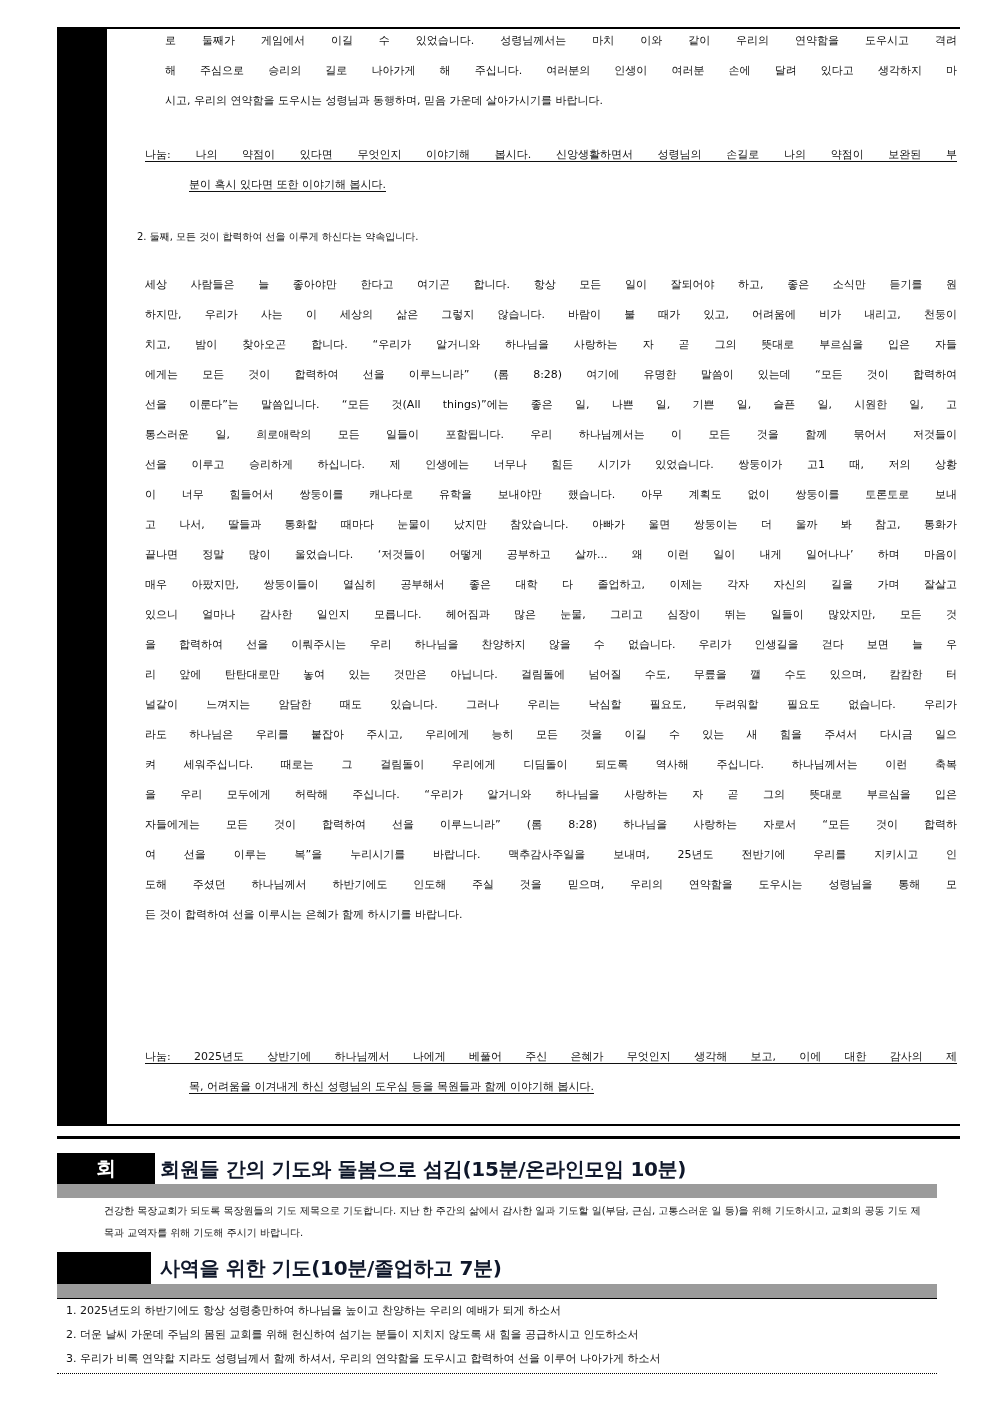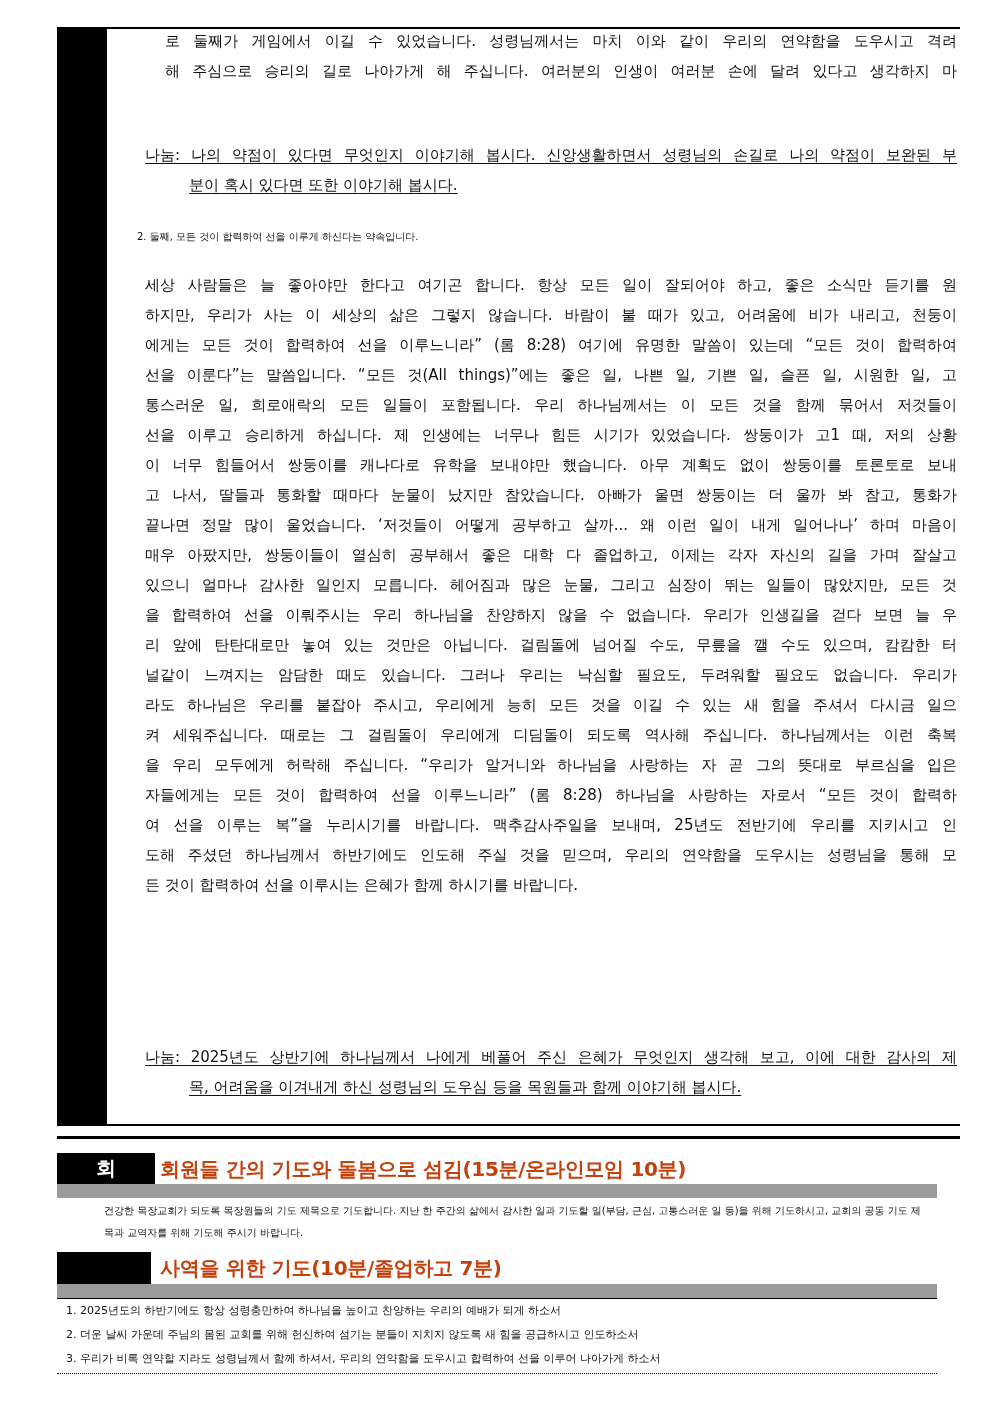--- a/index.html
+++ b/index.html
@@ -6,35 +6,35 @@
   body { width:992px; height:1403px; position:relative; overflow:hidden;
          font-family:"DejaVu Sans", sans-serif; color:#111; }
   .abs { position:absolute; }
 
   
   #top-rule { left:57px; top:27px; width:903px; height:2px; background:#000; }
   #black-bar { left:57px; top:29px; width:50px; height:1097px; background:#000; }
   #block-bottom-rule { left:107px; top:1124px; width:853px; height:2px; background:#000; }
   #section-rule { left:57px; top:1136px; width:903px; height:3px; background:#000; }
 
-  .para { font-size:15px; line-height:30px; text-align:justify; text-align-last:left; letter-spacing:0; }
+  .para { font-size:11px; line-height:30px; text-align:justify; text-align-last:left; letter-spacing:0; }
   .line { white-space:nowrap; display:block; height:30px; }
   .just { text-align:justify; text-align-last:justify; display:block; height:30px; }
 
   #p1 { left:165px; top:26px; width:792px; }
   #share1 { left:145px; top:140px; width:812px; }
   #share1 .u, #share2 .u { text-decoration:underline; text-underline-offset:3px; }
   #heading2 { left:137px; top:222px; font-size:10px; line-height:30px; white-space:nowrap; }
   #p2 { left:145px; top:270px; width:812px; }
   #share2 { left:145px; top:1042px; width:812px; }
 
   
   .sec-black { background:#000; }
   .sec-gray { background:#9b9b9b; }
-  .sec-title { font-family:"DejaVu Sans", sans-serif; font-weight:bold; font-size:20px; color:#c2410c; white-space:nowrap; letter-spacing:-0.3px; }
+  .sec-title { font-family:"DejaVu Sans", sans-serif; font-weight:bold; font-size:20px; color:#0f172a; white-space:nowrap; letter-spacing:-0.3px; }
   .sec-badge { color:#fff; font-weight:bold; font-size:20px; text-align:center; }
 
   #sec1-black { left:57px; top:1153px; width:98px; height:31px; }
   #sec1-badge { left:57px; top:1153px; width:98px; height:31px; line-height:31px; }
   #sec1-title { left:160px; top:1154px; line-height:30px; }
   #sec1-gray { left:57px; top:1184px; width:880px; height:14px; }
   #sec1-text { left:104px; top:1200px; width:820px; font-size:10px; line-height:22px; }
 
   #sec2-black { left:57px; top:1252px; width:94px; height:32px; }
   #sec2-title { left:160px; top:1252px; line-height:32px; }
@@ -46,32 +46,34 @@
 </style>
 </head>
 <body>
 
 <div class="abs" id="top-rule"></div>
 <div class="abs" id="black-bar"></div>
 
 <div class="abs para" id="p1">
   <span class="just">로 둘째가 게임에서 이길 수 있었습니다. 성령님께서는 마치 이와 같이 우리의 연약함을 도우시고 격려</span>
   <span class="just">해 주심으로 승리의 길로 나아가게 해 주십니다. 여러분의 인생이 여러분 손에 달려 있다고 생각하지 마</span>
+  <span class="line">시고, 우리의 연약함을 도우시는 성령님과 동행하며, 믿음 가운데 살아가시기를 바랍니다.</span>
 </div>
 
 <div class="abs para" id="share1">
   <span class="just u">나눔: 나의 약점이 있다면 무엇인지 이야기해 봅시다. 신앙생활하면서 성령님의 손길로 나의 약점이 보완된 부</span>
   <span class="line" style="padding-left:44px;"><span class="u">분이 혹시 있다면 또한 이야기해 봅시다.</span></span>
 </div>
 
 <div class="abs" id="heading2">2. 둘째, 모든 것이 합력하여 선을 이루게 하신다는 약속입니다.</div>
 
 <div class="abs para" id="p2">
   <span class="just">세상 사람들은 늘 좋아야만 한다고 여기곤 합니다. 항상 모든 일이 잘되어야 하고, 좋은 소식만 듣기를 원</span>
   <span class="just">하지만, 우리가 사는 이 세상의 삶은 그렇지 않습니다. 바람이 불 때가 있고, 어려움에 비가 내리고, 천둥이</span>
+  <span class="just">치고, 밤이 찾아오곤 합니다. “우리가 알거니와 하나님을 사랑하는 자 곧 그의 뜻대로 부르심을 입은 자들</span>
   <span class="just">에게는 모든 것이 합력하여 선을 이루느니라” (롬 8:28) 여기에 유명한 말씀이 있는데 “모든 것이 합력하여</span>
   <span class="just">선을 이룬다”는 말씀입니다. “모든 것(All things)”에는 좋은 일, 나쁜 일, 기쁜 일, 슬픈 일, 시원한 일, 고</span>
   <span class="just">통스러운 일, 희로애락의 모든 일들이 포함됩니다. 우리 하나님께서는 이 모든 것을 함께 묶어서 저것들이</span>
   <span class="just">선을 이루고 승리하게 하십니다. 제 인생에는 너무나 힘든 시기가 있었습니다. 쌍둥이가 고1 때, 저의 상황</span>
   <span class="just">이 너무 힘들어서 쌍둥이를 캐나다로 유학을 보내야만 했습니다. 아무 계획도 없이 쌍둥이를 토론토로 보내</span>
   <span class="just">고 나서, 딸들과 통화할 때마다 눈물이 났지만 참았습니다. 아빠가 울면 쌍둥이는 더 울까 봐 참고, 통화가</span>
   <span class="just">끝나면 정말 많이 울었습니다. ‘저것들이 어떻게 공부하고 살까... 왜 이런 일이 내게 일어나나’ 하며 마음이</span>
   <span class="just">매우 아팠지만, 쌍둥이들이 열심히 공부해서 좋은 대학 다 졸업하고, 이제는 각자 자신의 길을 가며 잘살고</span>
   <span class="just">있으니 얼마나 감사한 일인지 모릅니다. 헤어짐과 많은 눈물, 그리고 심장이 뛰는 일들이 많았지만, 모든 것</span>
   <span class="just">을 합력하여 선을 이뤄주시는 우리 하나님을 찬양하지 않을 수 없습니다. 우리가 인생길을 걷다 보면 늘 우</span>

